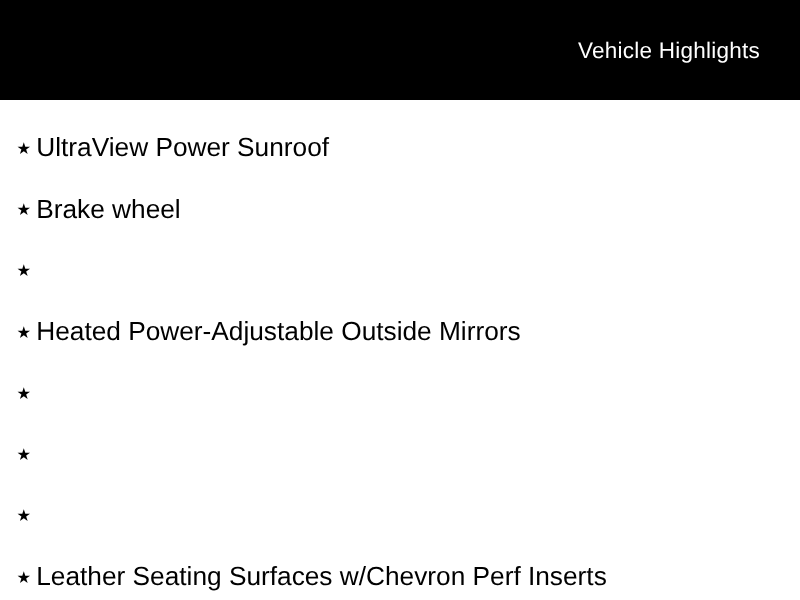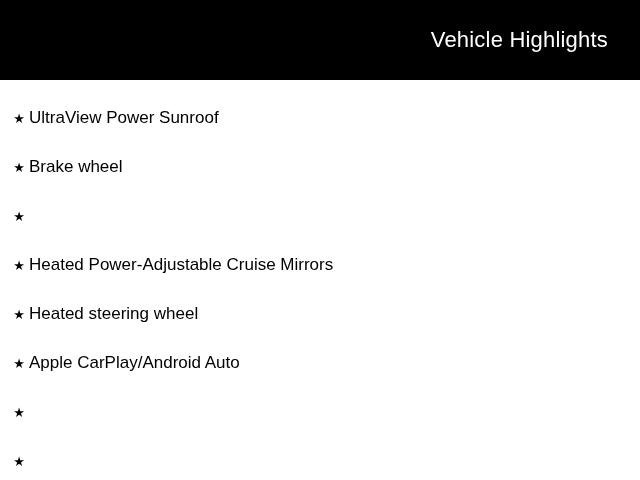--- a/index.html
+++ b/index.html
@@ -26,21 +26,21 @@
     height: 80px;
     background: #000000;
     display: flex;
     align-items: center;
     justify-content: flex-end;
     box-sizing: border-box;
     padding-right: 32px;
   }
   .header-title {
     color: #ffffff;
-    font-size: 22px;
+    font-size: 18px;
     font-weight: normal;
     letter-spacing: 0.2px;
     line-height: 1;
     white-space: nowrap;
   }
   .highlights-list {
     list-style: none;
     margin: 0;
     padding: 0;
     padding-top: 14px;
@@ -55,21 +55,21 @@
   .bullet-icon {
     width: 20px;
     flex: 0 0 20px;
     text-align: center;
     font-size: 13px;
     color: #000000;
     line-height: 1;
     display: inline-block;
   }
   .highlight-label {
-    font-size: 17px;
+    font-size: 21px;
     color: #000000;
     line-height: 1.2;
     white-space: nowrap;
   }
 </style>
 </head>
 <body>
 
 <div class="page">
 
@@ -88,36 +88,35 @@
       <span class="bullet-icon">★</span>
       <span class="highlight-label">Brake wheel</span>
     </li>
 
     <li class="highlight-item">
       <span class="bullet-icon">★</span>
     </li>
 
     <li class="highlight-item">
       <span class="bullet-icon">★</span>
-      <span class="highlight-label">Heated Power-Adjustable Cruise Mirrors</span>
-    </li>
-
-    <li class="highlight-item">
-      <span class="bullet-icon">★</span>
-      <span class="highlight-label">Heated steering wheel</span>
-    </li>
-
-    <li class="highlight-item">
-      <span class="bullet-icon">★</span>
-      <span class="highlight-label">Apple CarPlay/Android Auto</span>
+      <span class="highlight-label">Heated Power-Adjustable Outside Mirrors</span>
     </li>
 
     <li class="highlight-item">
       <span class="bullet-icon">★</span>
     </li>
 
     <li class="highlight-item">
       <span class="bullet-icon">★</span>
     </li>
 
+    <li class="highlight-item">
+      <span class="bullet-icon">★</span>
+    </li>
+
+    <li class="highlight-item">
+      <span class="bullet-icon">★</span>
+      <span class="highlight-label">Leather Seating Surfaces w/Chevron Perf Inserts</span>
+    </li>
+
   </ul>
 
 </div>
 
 </body></html>

